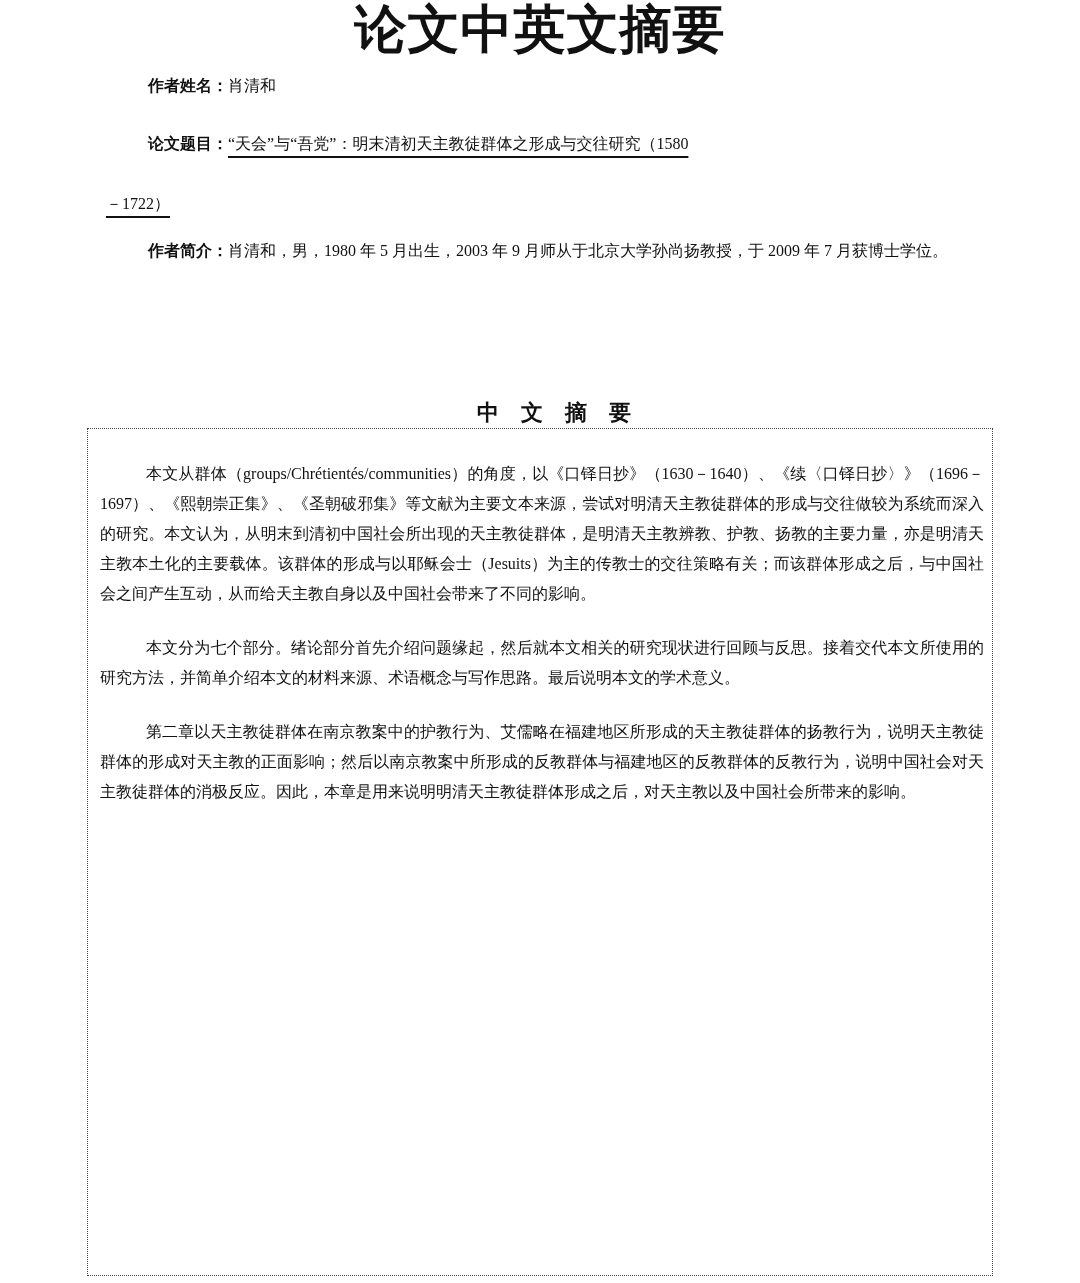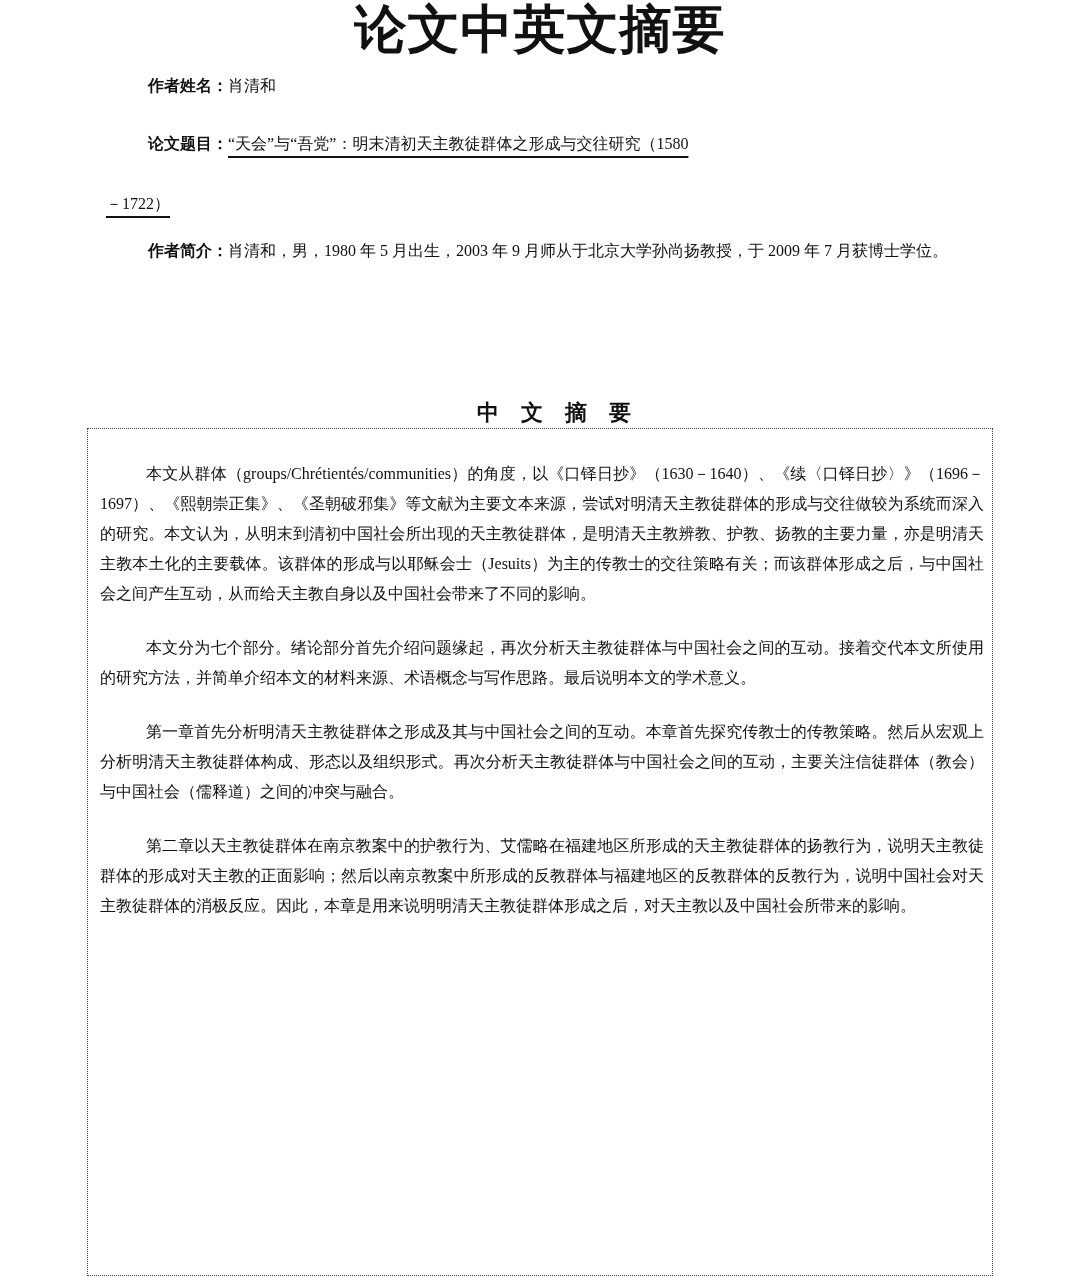--- a/index.html
+++ b/index.html
@@ -122,18 +122,17 @@
   <p class="line thesis-line1"><span class="label">论文题目：</span><span class="value underlined">“天会”与“吾党”：明末清初天主教徒群体之形成与交往研究（1580</span></p>
 
   <p class="line thesis-line2"><span class="value underlined">－1722）</span></p>
 
   <p class="line bio"><span class="label">作者简介：</span><span class="value">肖清和，男，1980 年 5 月出生，2003 年 9 月师从于北京大学孙尚扬教授，于 2009 年 7 月获博士学位。</span></p>
 
   <h2 class="abstract-heading">中　文　摘　要</h2>
 
   <div class="abstract-box">
     <p class="para">本文从群体（groups/Chrétientés/communities）的角度，以《口铎日抄》（1630－1640）、《续〈口铎日抄〉》（1696－1697）、《熙朝崇正集》、《圣朝破邪集》等文献为主要文本来源，尝试对明清天主教徒群体的形成与交往做较为系统而深入的研究。本文认为，从明末到清初中国社会所出现的天主教徒群体，是明清天主教辨教、护教、扬教的主要力量，亦是明清天主教本土化的主要载体。该群体的形成与以耶稣会士（Jesuits）为主的传教士的交往策略有关；而该群体形成之后，与中国社会之间产生互动，从而给天主教自身以及中国社会带来了不同的影响。</p>
-    <p class="para">本文分为七个部分。绪论部分首先介绍问题缘起，再次分析天主教徒群体与中国社会之间的互动。接着交代本文所使用的研究方法，并简单介绍本文的材料来源、术语概念与写作思路。最后说明本文的学术意义。</p>
-    <p class="para">第一章首先分析明清天主教徒群体之形成及其与中国社会之间的互动。本章首先探究传教士的传教策略。然后从宏观上分析明清天主教徒群体构成、形态以及组织形式。再次分析天主教徒群体与中国社会之间的互动，主要关注信徒群体（教会）与中国社会（儒释道）之间的冲突与融合。</p>
+    <p class="para">本文分为七个部分。绪论部分首先介绍问题缘起，然后就本文相关的研究现状进行回顾与反思。接着交代本文所使用的研究方法，并简单介绍本文的材料来源、术语概念与写作思路。最后说明本文的学术意义。</p>
     <p class="para">第二章以天主教徒群体在南京教案中的护教行为、艾儒略在福建地区所形成的天主教徒群体的扬教行为，说明天主教徒群体的形成对天主教的正面影响；然后以南京教案中所形成的反教群体与福建地区的反教群体的反教行为，说明中国社会对天主教徒群体的消极反应。因此，本章是用来说明明清天主教徒群体形成之后，对天主教以及中国社会所带来的影响。</p>
   </div>
 
 </div>
 
 </body></html>

